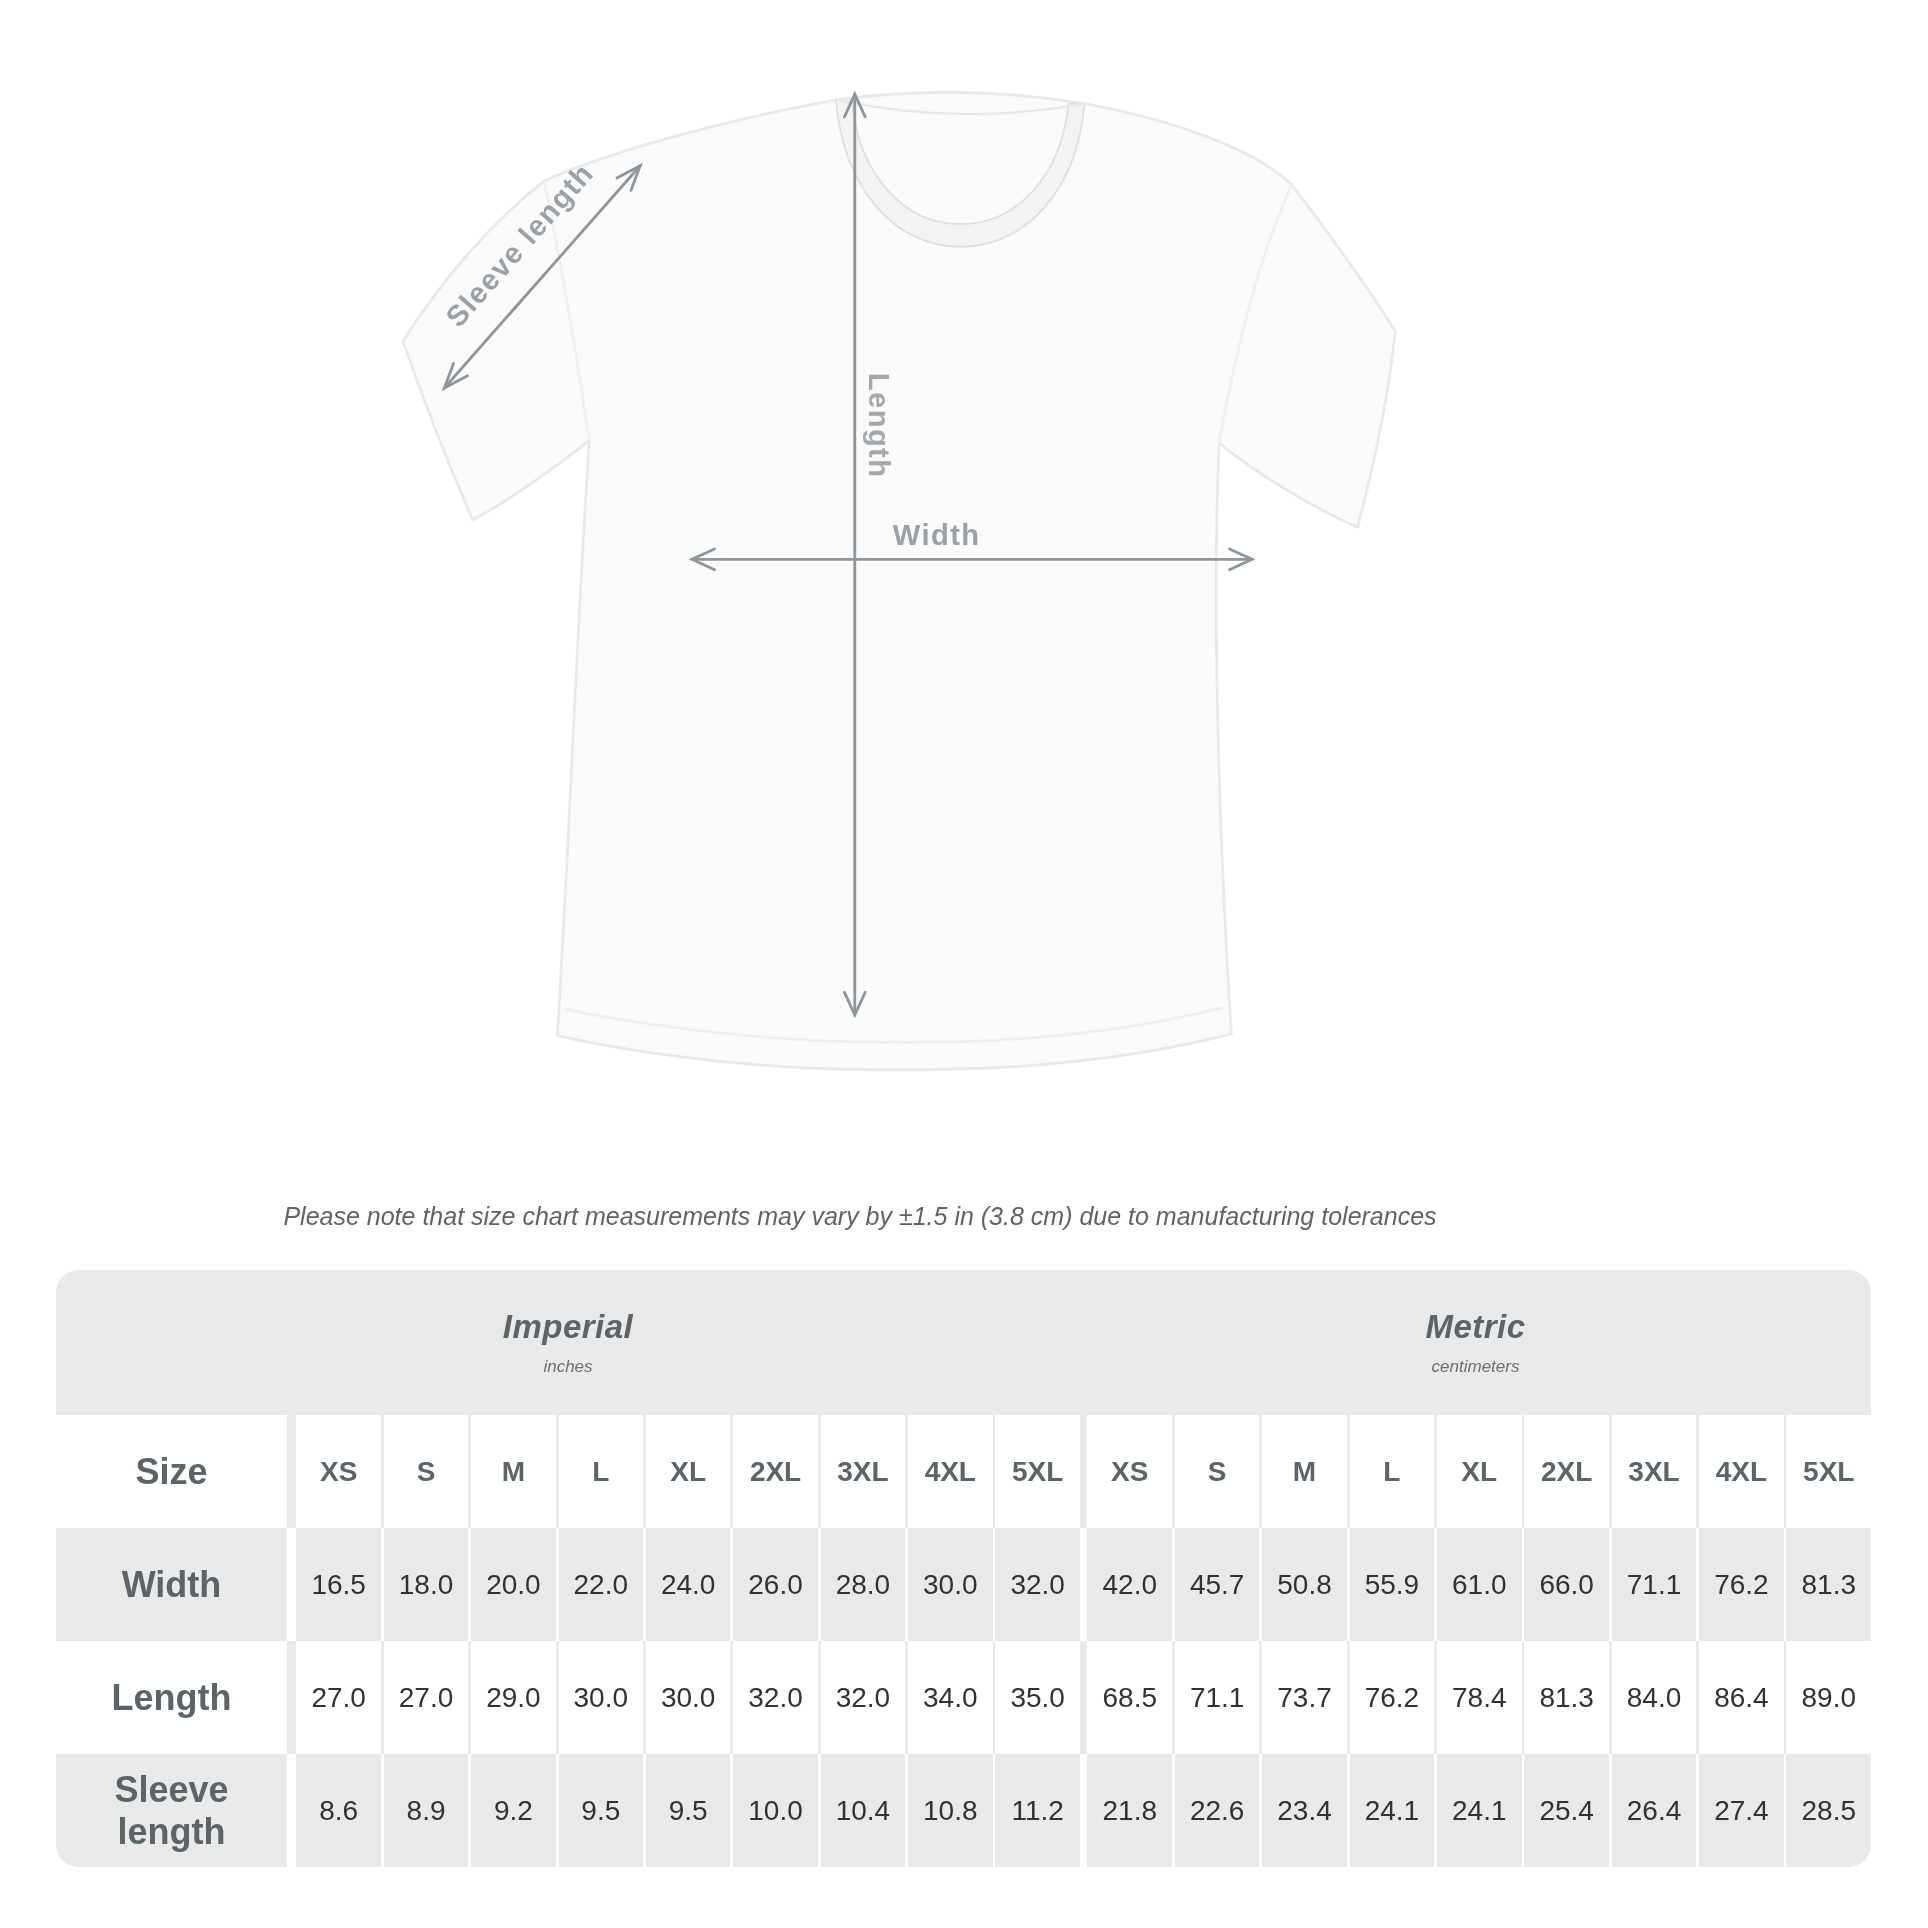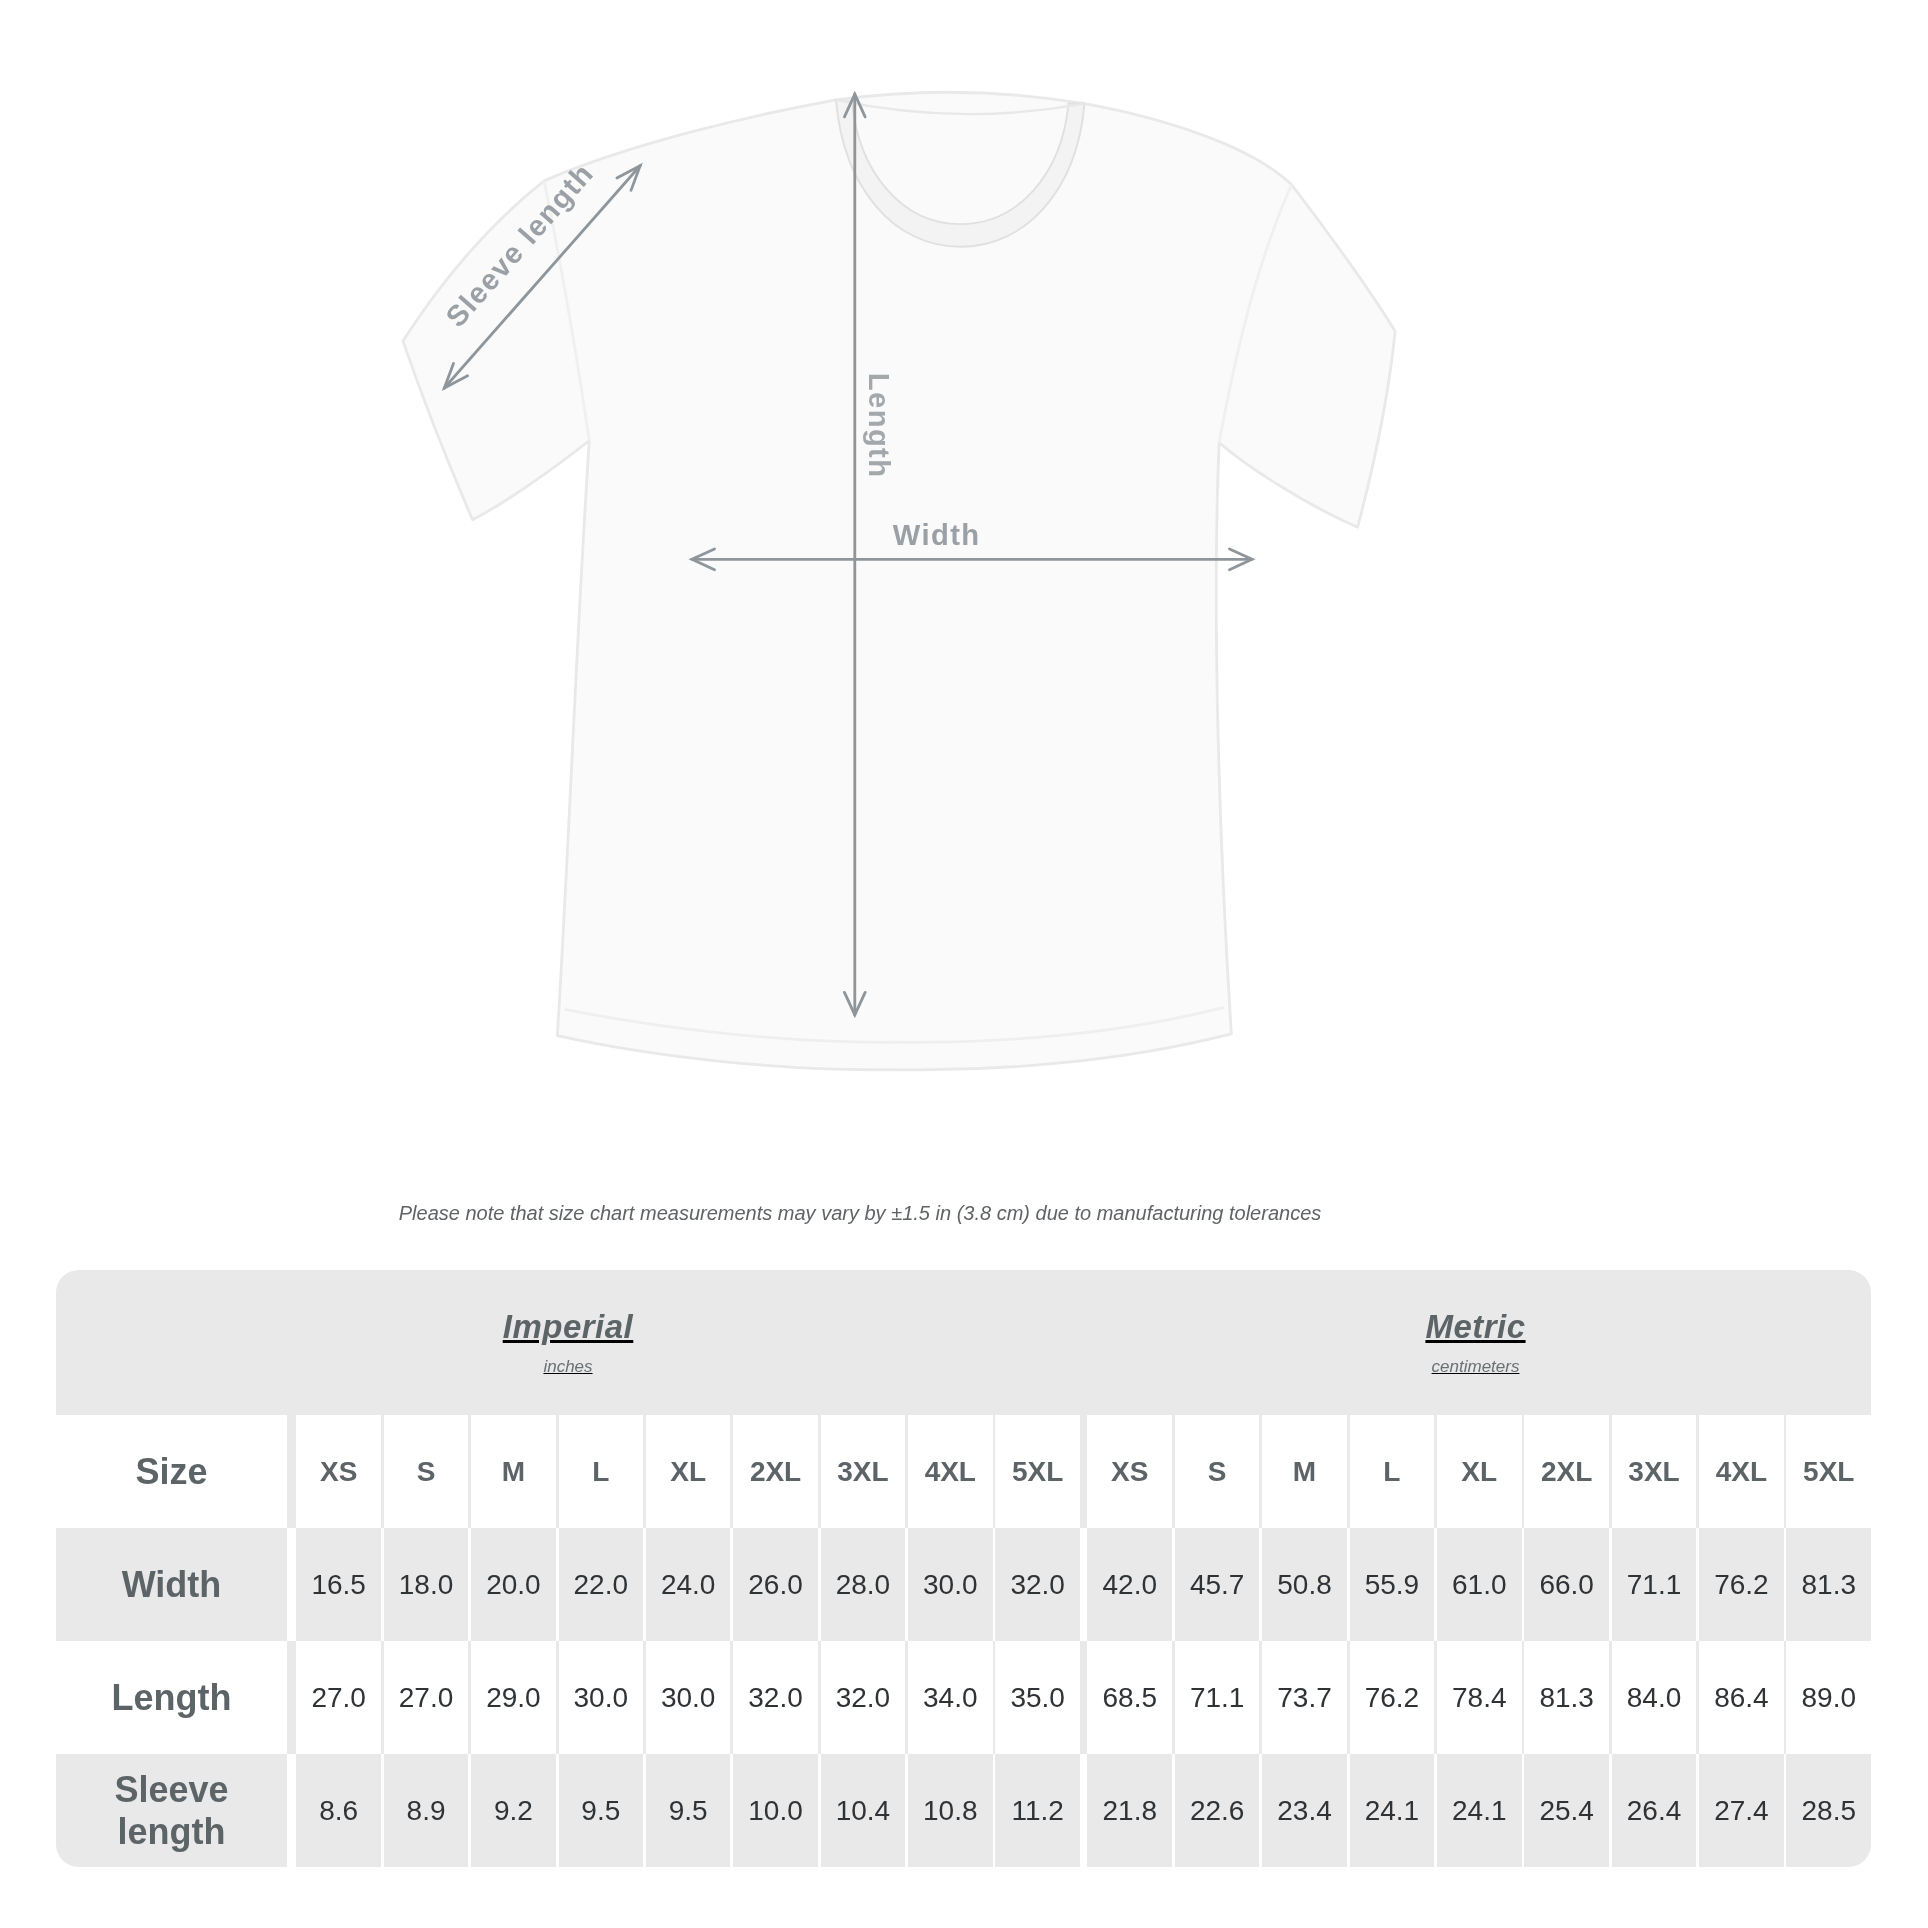--- a/index.html
+++ b/index.html
@@ -7,25 +7,25 @@
        font-family:"Liberation Sans",sans-serif;}
   #page{position:absolute;inset:0;}
 
   
   .diagram{position:absolute;left:0;top:0;width:1928px;height:1177px;}
 
   
   .page-title{position:absolute;top:1136px;left:0;width:1928px;text-align:center;
       font-size:43px;font-weight:bold;color:#3a3d3f;letter-spacing:0.5px;}
   .page-subtitle{position:absolute;top:1202px;left:0;width:1720px;text-align:center;
-      font-size:20px;font-style:italic;color:#606366;}
+      font-size:25px;font-style:italic;color:#606366;}
 
   
   .size-table{position:absolute;left:56px;top:1270px;width:1815px;}
-  .band{display:flex;height:145px;background:#e9e9ea;border-radius:22.6px 22.6px 0 0;text-decoration:underline;}
+  .band{display:flex;height:145px;background:#e9e9ea;border-radius:22.6px 22.6px 0 0;}
   .band-half{display:flex;flex-direction:column;align-items:center;justify-content:center;row-gap:11.3px;}
   .band-left{width:1024px;}
   .band-right{flex:1;}
   .band-title{font-size:33px;font-weight:bold;font-style:italic;color:#5d6468;letter-spacing:0.5px;}
   .band-sub{font-size:17px;font-style:italic;color:#6a7074;}
 
   .trow{display:flex;height:113px;}
   .row-light{background:#e9e9ea;}                 
   .row-light .cell,.row-light .label-cell{background:#ffffff;}
   .row-dark{background:#ffffff;}                  

